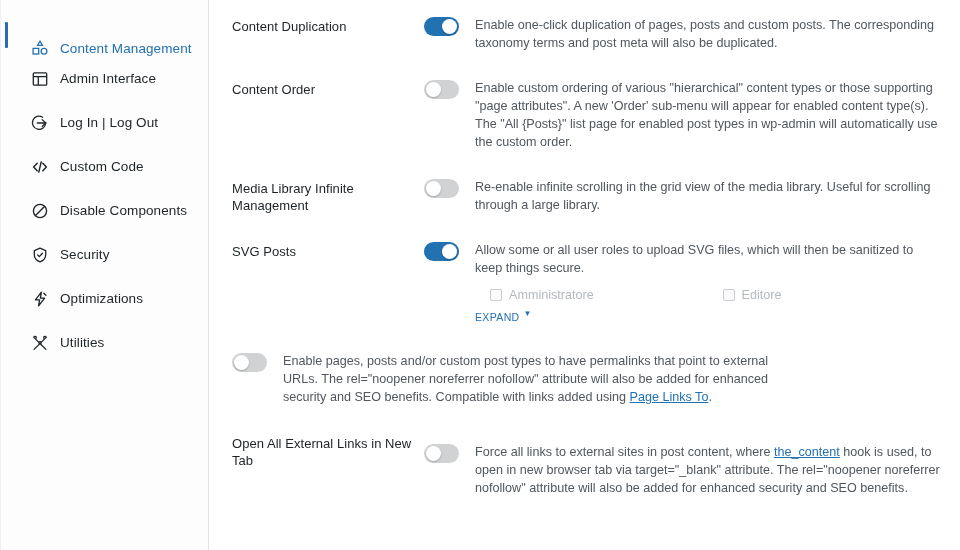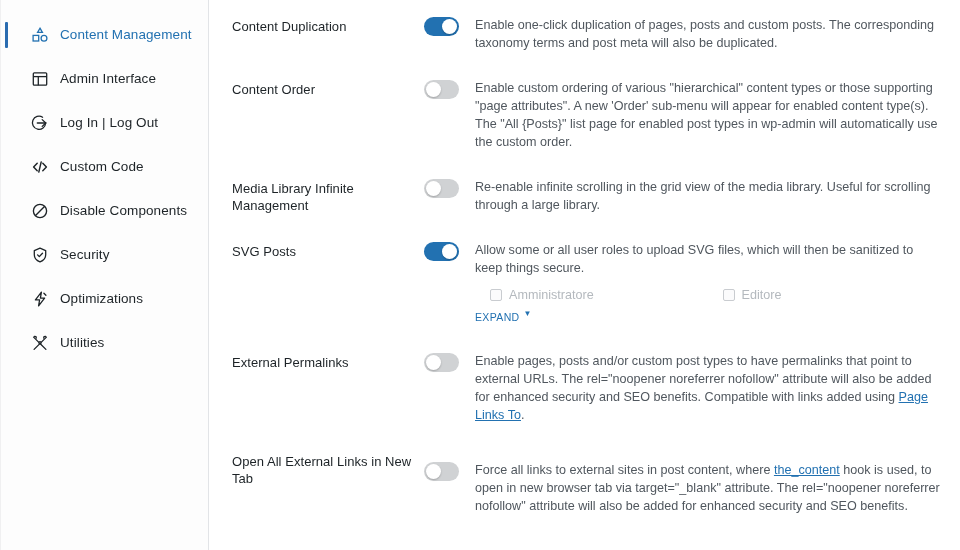--- a/index.html
+++ b/index.html
@@ -51,21 +51,21 @@
     display: block;
     position: absolute;
     left: 4px;
     top: 9px;
     bottom: 9px;
     width: 3px;
     background: #2b6cb0;
     border-radius: 1px;
   }
 
-  .nav-item.active { color: #2271b1; }
+  .nav-item.active { color: #2271b1; align-items: flex-end; }
   .nav-item.active .nav-label { color: #2271b1; }
 
   .nav-icon {
     width: 19px;
     height: 19px;
     margin-right: 11px;
     display: flex;
     align-items: center;
     justify-content: center;
     flex-shrink: 0;
@@ -370,21 +370,20 @@
           </label>
         </div>
         <div class="expand-link">
           <span>EXPAND</span>
           <span class="caret">▼</span>
         </div>
       </div>
     </div>
 
     <div class="setting-row">
-      <div class="setting-label">External Permalinks</div>
       <div class="toggle-cell">
         <div class="toggle">
           <span class="knob"></span>
         </div>
       </div>
       <div class="setting-body">
         <div class="setting-desc"><span>Enable pages, posts and/or custom post types to have permalinks that point to external URLs. The rel="noopener noreferrer nofollow" attribute will also be added for enhanced security and SEO benefits. Compatible with links added using </span><a href="#">Page Links To</a><span>.</span></div>
       </div>
     </div>
 

